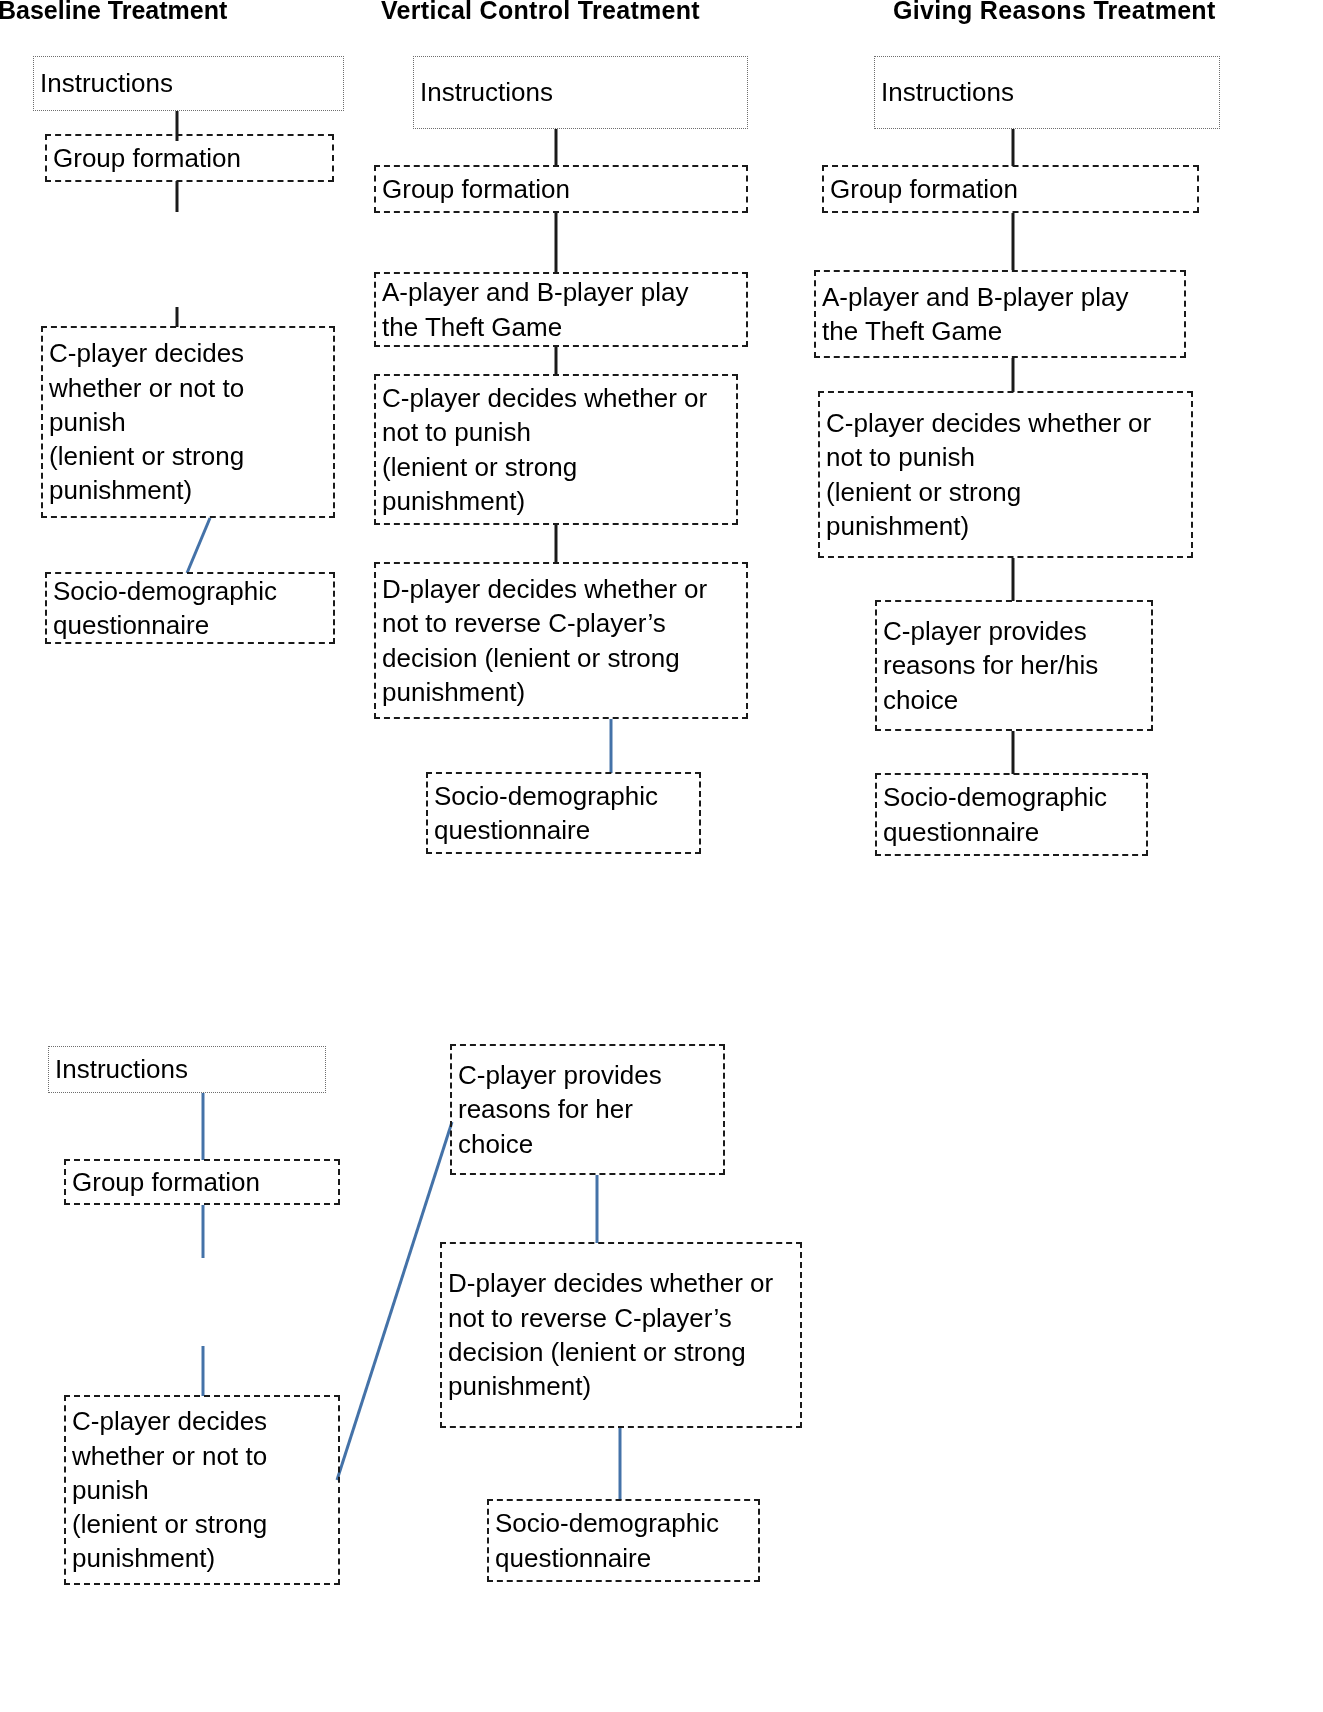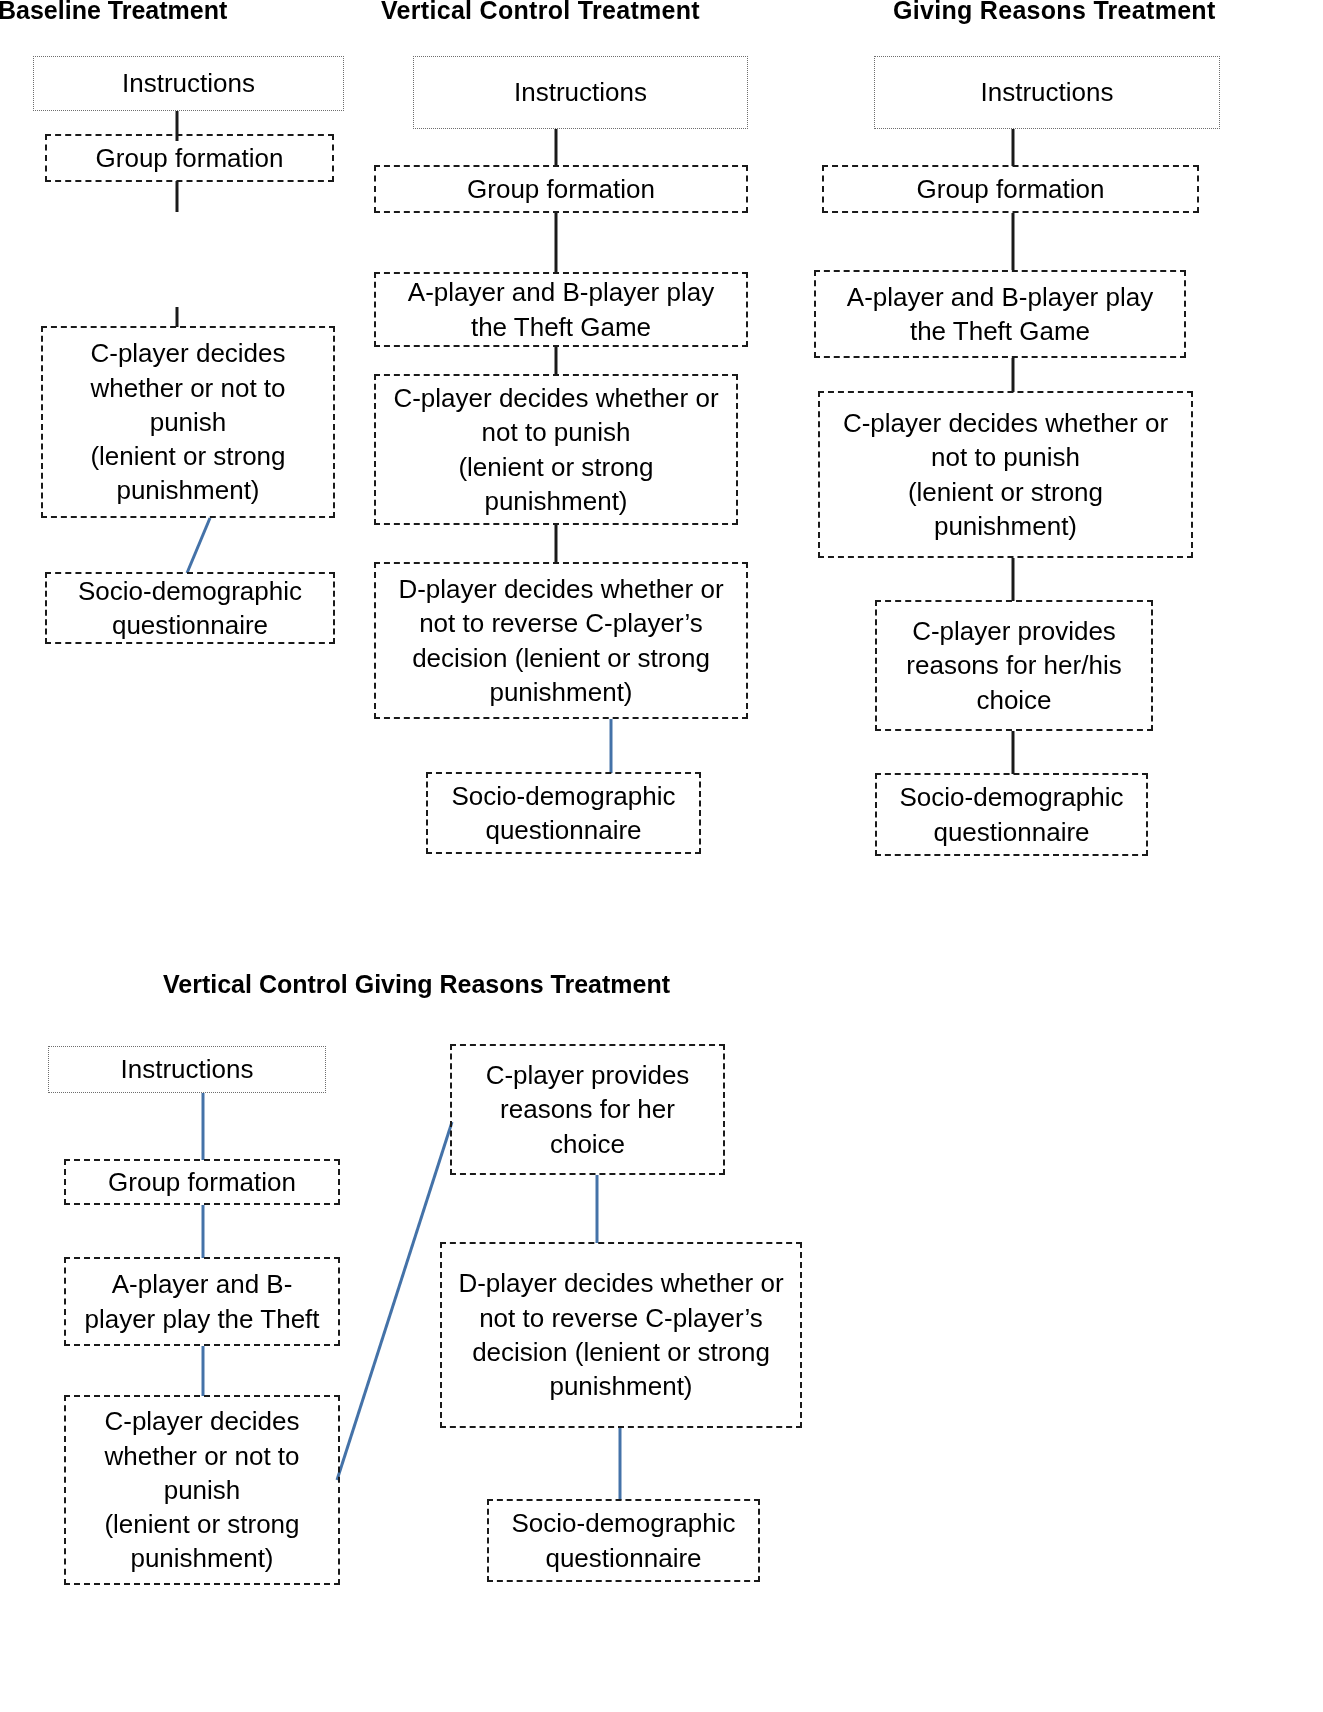--- a/index.html
+++ b/index.html
@@ -7,21 +7,21 @@
        font-family:"Liberation Sans","DejaVu Sans",sans-serif;color:#000;}
   .stage{position:absolute;left:0;top:0;width:1323px;height:1712px;}
 
   .col-title{
     position:absolute;font-weight:bold;font-size:25px;line-height:1;
     white-space:nowrap;color:#000;
   }
 
   .node{
     position:absolute;box-sizing:border-box;background:transparent;
-    display:flex;align-items:center;justify-content:center;text-align:center;
+    display:flex;align-items:center;justify-content:center;
     font-size:26px;line-height:1.32;color:#000;padding:2px 6px;
   }
   .node .txt{display:block;width:100%;}
   .d-dash{border:2.4px dashed #1a1a1a;}
   .d-dot{border:1.6px dotted #6e6e6e;}
 
   svg.diag{position:absolute;left:0;top:0;width:1323px;height:1712px;
            pointer-events:none;overflow:visible;}
 </style>
 </head>
@@ -55,21 +55,20 @@
     <path d="M597,1175 L597,1243" stroke="#4472a8" stroke-width="3" fill="none"></path>
     <path d="M620,1428 L620,1500" stroke="#4472a8" stroke-width="3" fill="none"></path>
   </svg>
 
   <div class="col-title" style="left:-2px;top:-2px;">Baseline Treatment</div>
 
   <div class="col-title" style="left:381px;top:-2px;letter-spacing:0.3px;">Vertical  Control  Treatment</div>
 
   <div class="col-title" style="left:893px;top:-2px;letter-spacing:0.3px;">Giving  Reasons  Treatment</div>
 
-  <div class="col-title" style="left:163px;top:972px;">Vertical Control Giving Reasons Treatment</div>
 
   <div class="node d-dot" style="left:33px;top:56px;width:311px;height:55px;">
     <span class="txt">Instructions</span>
   </div>
 
   <div class="node d-dash" style="left:45px;top:134px;width:289px;height:48px;">
     <span class="txt">Group formation</span>
   </div>
 
 
@@ -150,24 +149,20 @@
   </div>
 
   <div class="node d-dot" style="left:48px;top:1046px;width:278px;height:47px;">
     <span class="txt">Instructions</span>
   </div>
 
   <div class="node d-dash" style="left:64px;top:1159px;width:276px;height:46px;">
     <span class="txt">Group formation</span>
   </div>
 
-  <div class="node d-dash" style="left:64px;top:1257px;width:276px;height:89px;white-space:pre-line;">
-    <span class="txt">A-player and B-
-player play the Theft</span>
-  </div>
 
   <div class="node d-dash" style="left:64px;top:1395px;width:276px;height:190px;white-space:pre-line;">
     <span class="txt">C-player decides
 whether or not to
 punish
 (lenient or strong
 punishment)</span>
   </div>
 
   <div class="node d-dash" style="left:450px;top:1044px;width:275px;height:131px;white-space:pre-line;">

